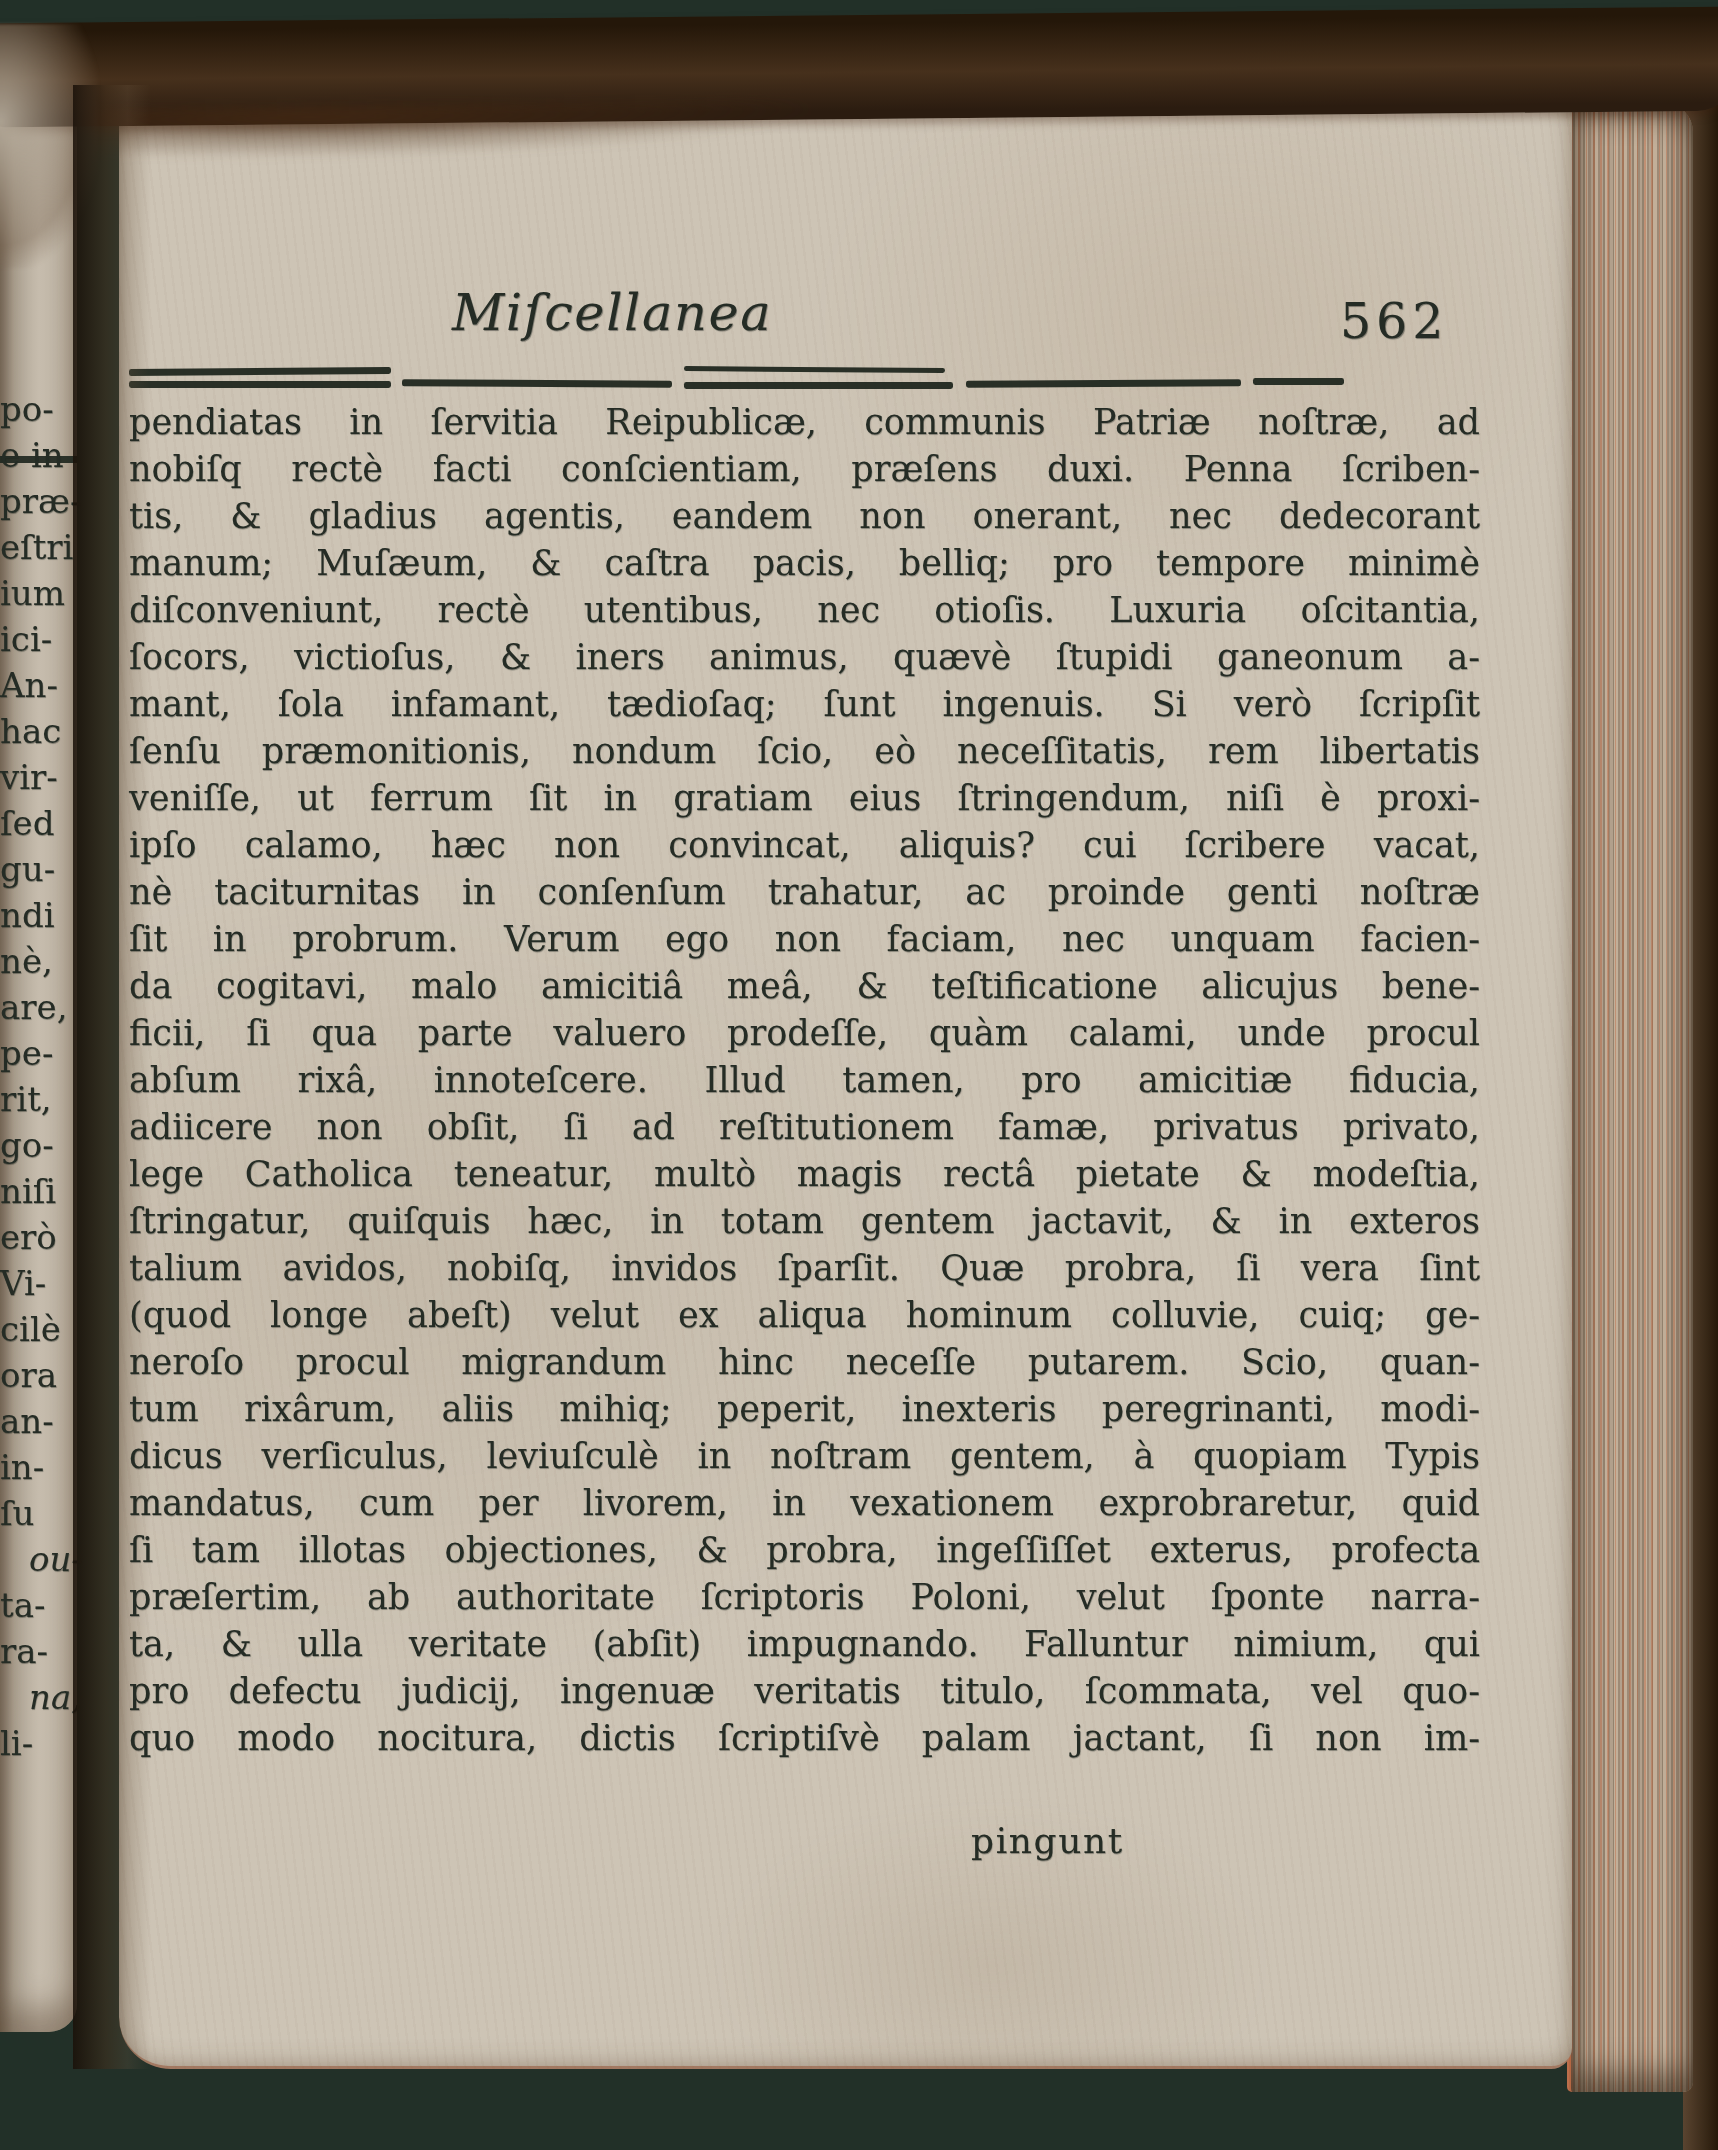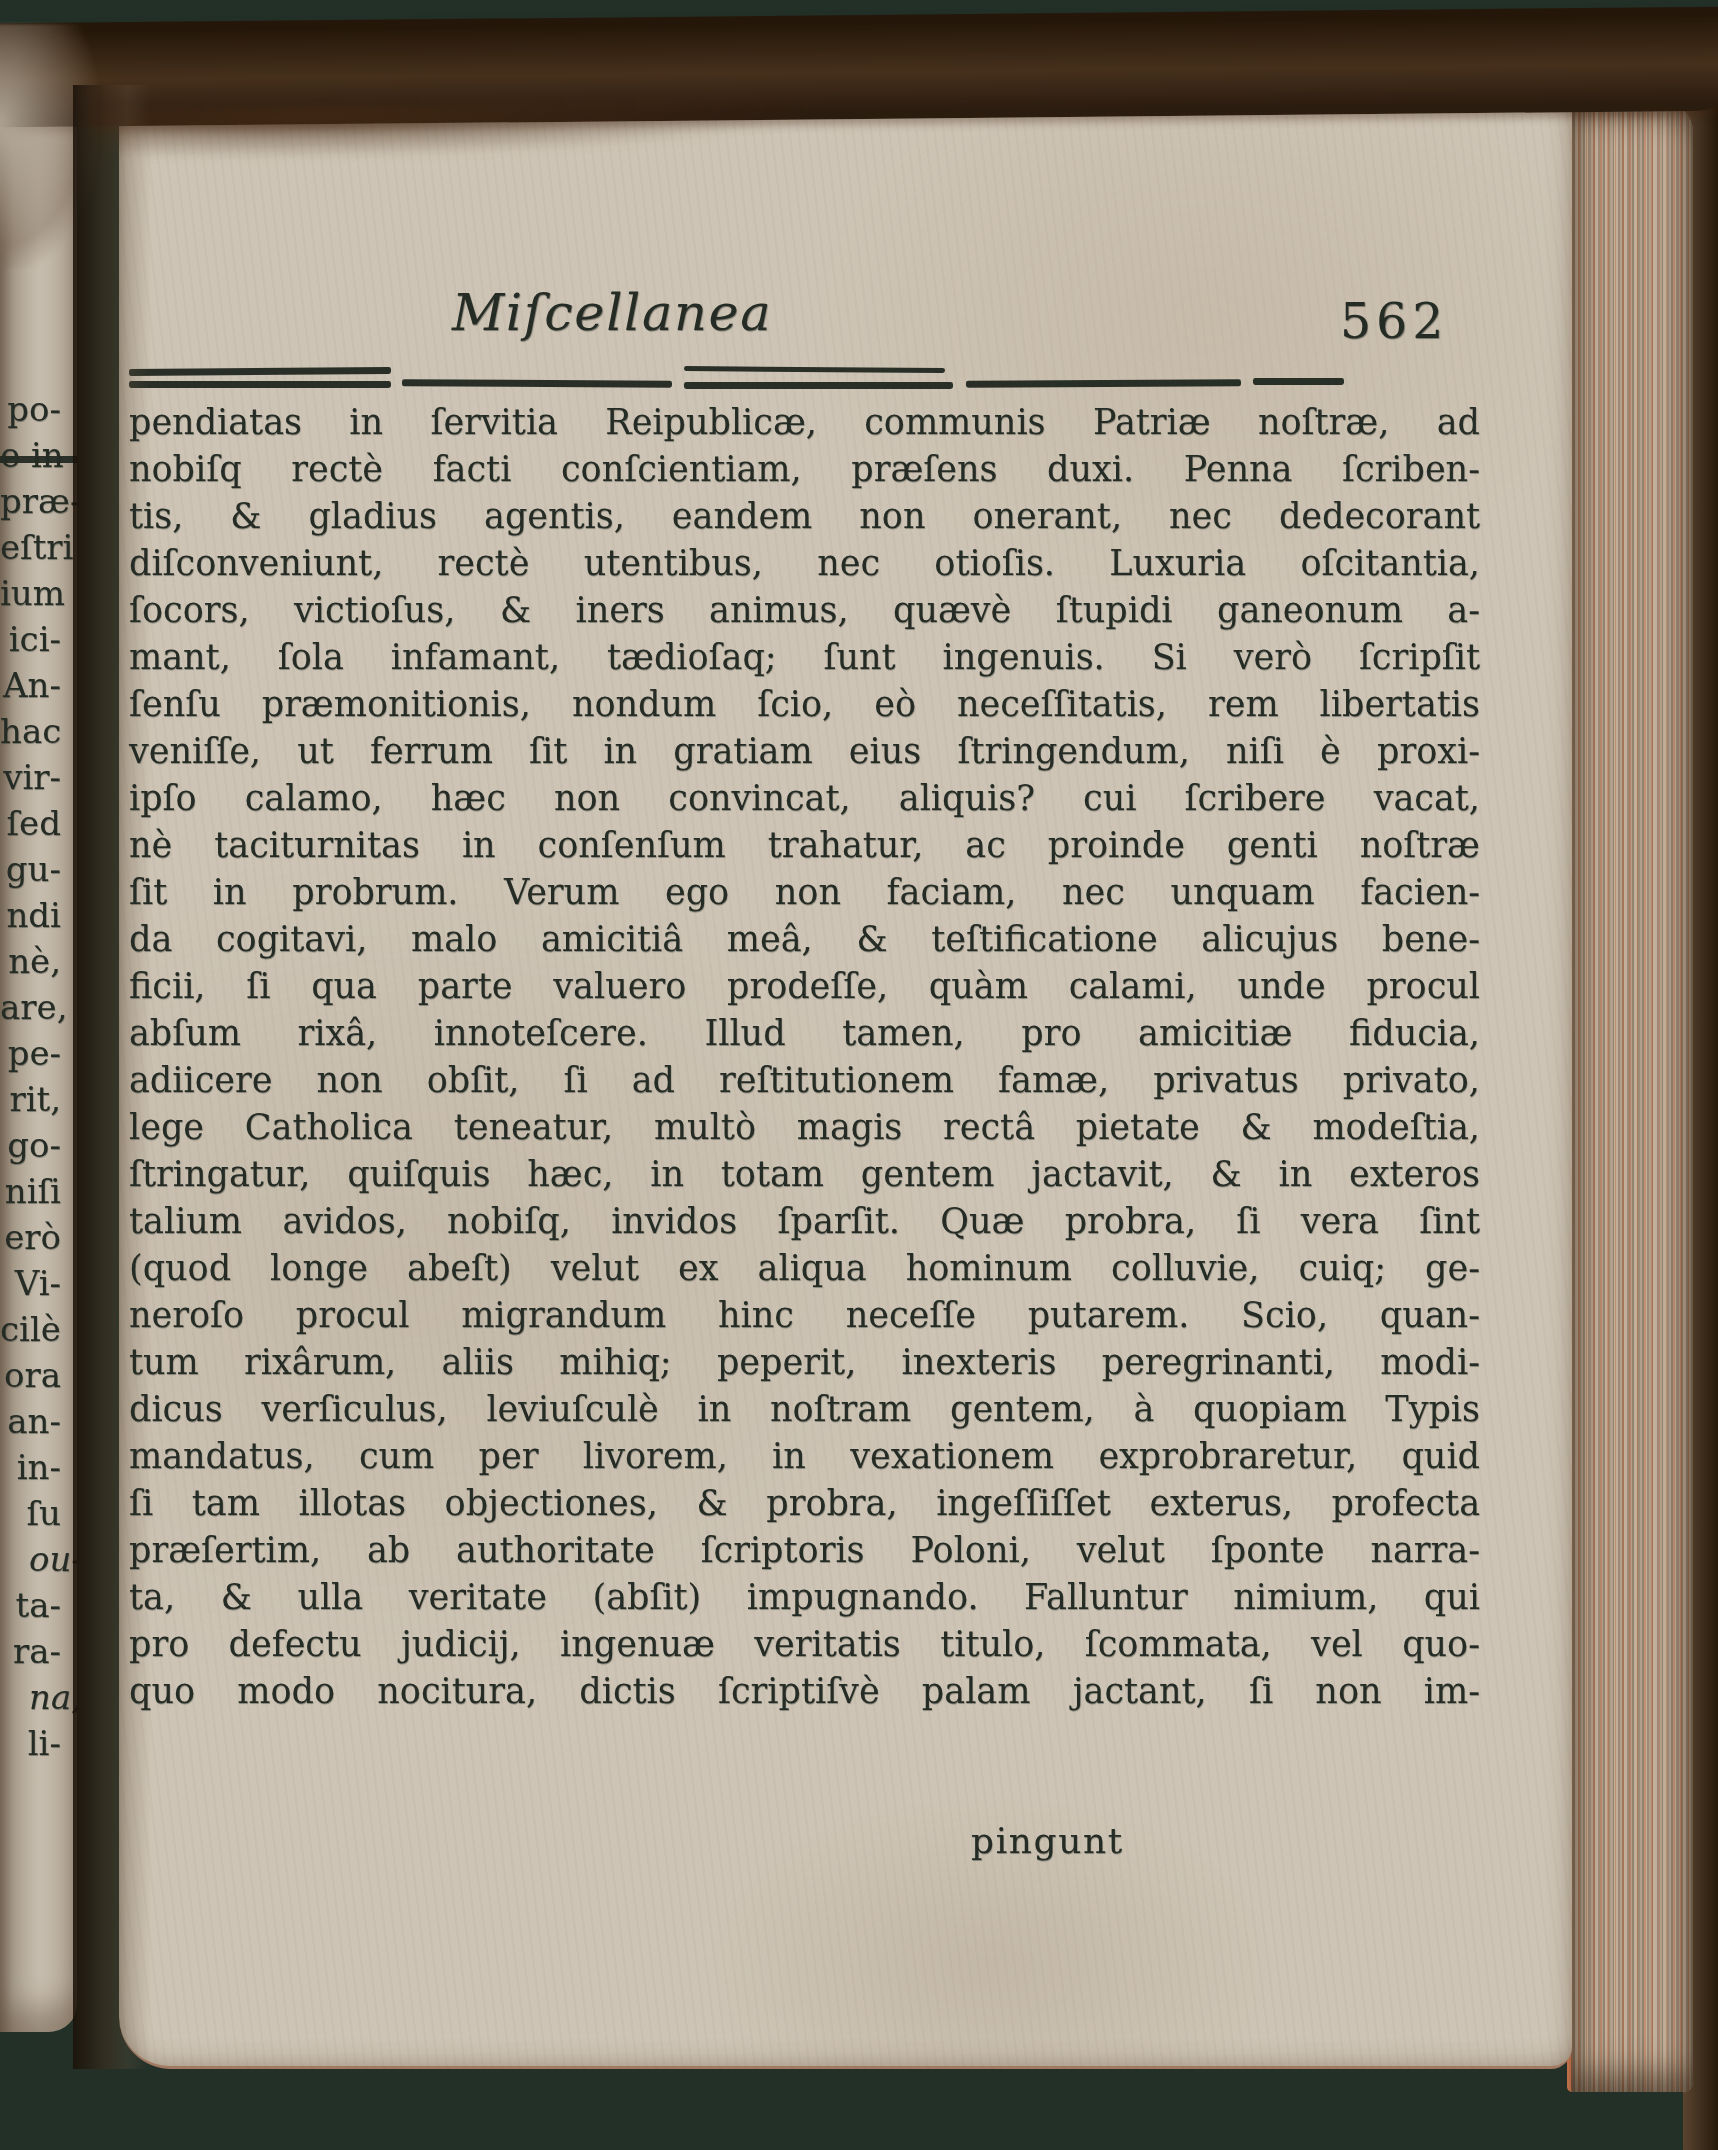--- a/index.html
+++ b/index.html
@@ -35,21 +35,21 @@
     filter:blur(1.6px);}
 
   
   .left-strip{position:absolute;left:0;top:91px;width:77px;height:1941px;
     background:linear-gradient(90deg,#8d8273 0px,#b0a696 13px,#c6bcad 39px,#bcb2a2 77px);
     border-radius:0 0 28px 0;
     box-shadow:inset 0 21px 24.4px rgba(70,45,25,0.4), inset 0 -24.4px 28.5px rgba(70,45,25,0.35);}
   .left-rule{position:absolute;left:0;top:365px;width:77px;height:7.3px;background:var(--rule);
     opacity:0.92;}
   .left-frags{position:absolute;left:0;top:386px;width:61px;
-    font-size:34px;color:var(--ink);text-align:right;
+    font-size:34px;color:var(--ink);
     text-shadow:0.5px 0.7px 0.7px rgba(28,34,28,0.4);}
   .left-frags .frag{height:46px;line-height:46px;white-space:nowrap;overflow:visible;}
   .left-frags .italic{font-style:italic;margin-left:29px;}
 
   
   .gutter{position:absolute;left:73px;top:85px;width:78px;height:1984px;z-index:5;
     background:linear-gradient(90deg, rgba(26,17,9,0.88) 0%, rgba(64,46,28,0.55) 42%,
                rgba(104,84,62,0.28) 70%, rgba(0,0,0,0) 100%);}
 
   
@@ -145,20 +145,21 @@
   <div class="rule ruleB1"></div>
   <div class="rule ruleB2"></div>
   <div class="rule ruleB3"></div>
   <div class="rule ruleB4"></div>
   <div class="rule ruleB5"></div>
 
   <div class="text-block">
       <div class="text-line">pendiatas in ſervitia Reipublicæ, communis Patriæ noſtræ, ad</div>
       <div class="text-line">nobiſq rectè facti conſcientiam, præſens duxi. Penna ſcriben-</div>
       <div class="text-line">tis, &amp; gladius agentis, eandem non onerant, nec dedecorant</div>
+      <div class="text-line">manum; Muſæum, &amp; caſtra pacis, belliq; pro tempore minimè</div>
       <div class="text-line">diſconveniunt, rectè utentibus, nec otioſis. Luxuria oſcitantia,</div>
       <div class="text-line">ſocors, victioſus, &amp; iners animus, quævè ſtupidi ganeonum a-</div>
       <div class="text-line">mant, ſola infamant, tædioſaq; ſunt ingenuis. Si verò ſcripſit</div>
       <div class="text-line">ſenſu præmonitionis, nondum ſcio, eò neceſſitatis, rem libertatis</div>
       <div class="text-line">veniſſe, ut ferrum ſit in gratiam eius ſtringendum, niſi è proxi-</div>
       <div class="text-line">ipſo calamo, hæc non convincat, aliquis? cui ſcribere vacat,</div>
       <div class="text-line">nè taciturnitas in conſenſum trahatur, ac proinde genti noſtræ</div>
       <div class="text-line">ſit in probrum. Verum ego non faciam, nec unquam facien-</div>
       <div class="text-line">da cogitavi, malo amicitiâ meâ, &amp; teſtificatione alicujus bene-</div>
       <div class="text-line">ficii, ſi qua parte valuero prodeſſe, quàm calami, unde procul</div>

